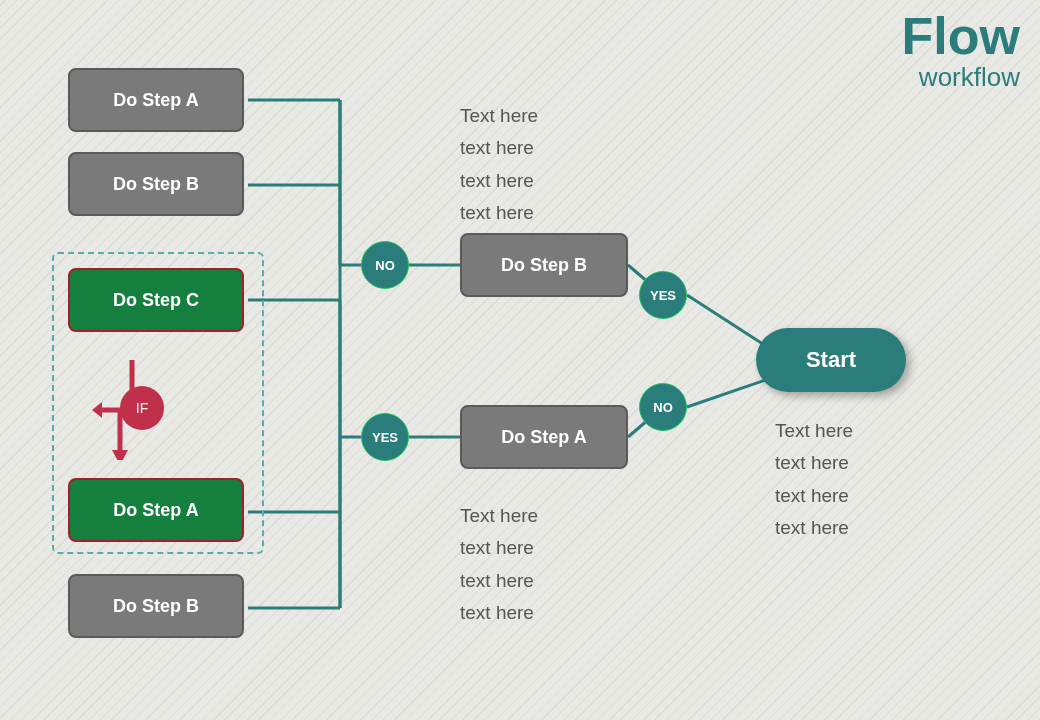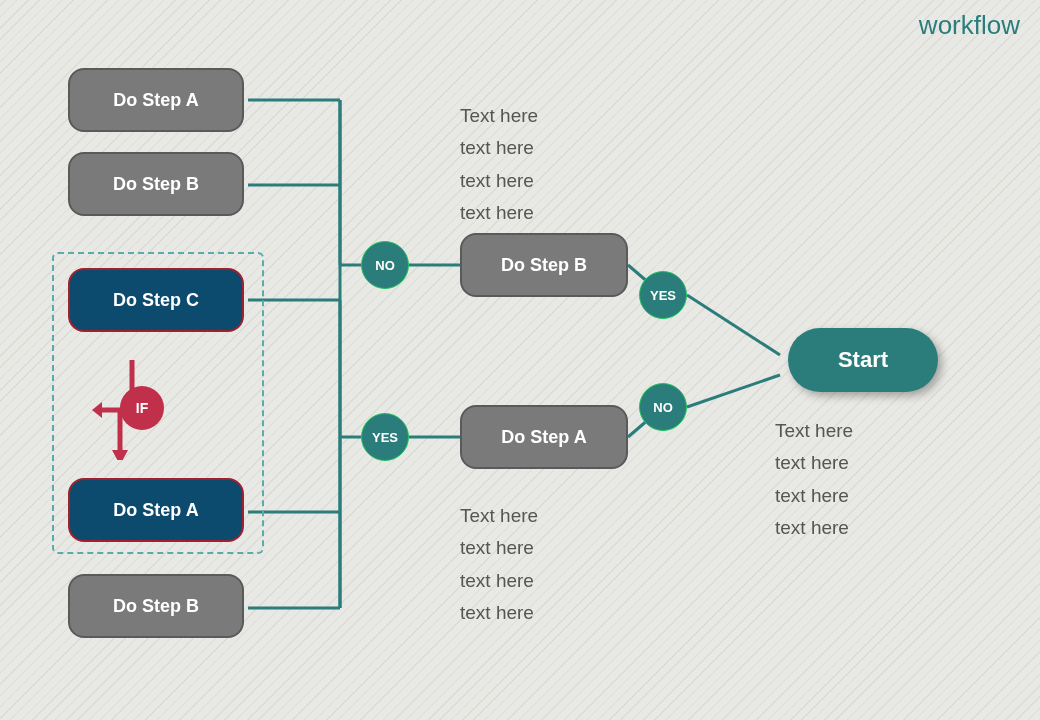--- a/index.html
+++ b/index.html
@@ -34,34 +34,34 @@
     }
     .title-workflow {
       font-size: 26px;
       color: #2a7d7b;
       font-weight: normal;
     }
 
     
     .step-box {
       position: absolute;
-      border-radius: 16px;
+      border-radius: 8px;
       display: flex;
       align-items: center;
       justify-content: center;
       font-size: 18px;
       font-weight: bold;
       color: #fff;
     }
     .step-box.gray {
       background-color: #7a7a7a;
       border: 2px solid #5a5a5a;
     }
     .step-box.red {
-      background-color: #0c4a6e;
+      background-color: #15803d;
       border: 2px solid #a02030;
     }
 
     
     .dashed-container {
       position: absolute;
       border: 2px dashed #5aabab;
       border-radius: 6px;
     }
 
@@ -100,21 +100,21 @@
     .if-badge {
       position: absolute;
       width: 44px;
       height: 44px;
       border-radius: 50%;
       background-color: #c0304a;
       display: flex;
       align-items: center;
       justify-content: center;
       font-size: 14px;
-      font-weight: bold;
+      font-weight: normal;
       color: #fff;
       z-index: 20;
     }
 
     
     .text-block {
       position: absolute;
       font-size: 19px;
       color: #555;
       line-height: 1.7;
@@ -162,20 +162,21 @@
   <line x1="628" y1="265" x2="663" y2="295" stroke="#2a7d7b" stroke-width="3"></line>
 
   <line x1="628" y1="437" x2="663" y2="407" stroke="#2a7d7b" stroke-width="3"></line>
 
   <line x1="687" y1="295" x2="780" y2="355" stroke="#2a7d7b" stroke-width="3"></line>
 
   <line x1="687" y1="407" x2="780" y2="375" stroke="#2a7d7b" stroke-width="3"></line>
 </svg>
 
 <div class="title-area">
+  <div class="title-flow">Flow</div>
   <div class="title-workflow">workflow</div>
 </div>
 
 <div class="step-box gray" style="left:68px; top:68px; width:176px; height:64px;">
   <span>Do Step A</span>
 </div>
 
 <div class="step-box gray" style="left:68px; top:152px; width:176px; height:64px;">
   <span>Do Step B</span>
 </div>
@@ -224,21 +225,21 @@
 </div>
 
 <div class="decision-circle" style="left:639px; top:271px;">
   <span>YES</span>
 </div>
 
 <div class="decision-circle" style="left:639px; top:383px;">
   <span>NO</span>
 </div>
 
-<div class="start-ellipse" style="left:788px; top:328px; width:150px; height:64px;">
+<div class="start-ellipse" style="left:756px; top:328px; width:150px; height:64px;">
   <span>Start</span>
 </div>
 
 <div class="text-block" style="left:460px; top:100px;">
   <span>Text here<br>text here<br>text here<br>text here</span>
 </div>
 
 <div class="text-block" style="left:460px; top:500px;">
   <span>Text here<br>text here<br>text here<br>text here</span>
 </div>

